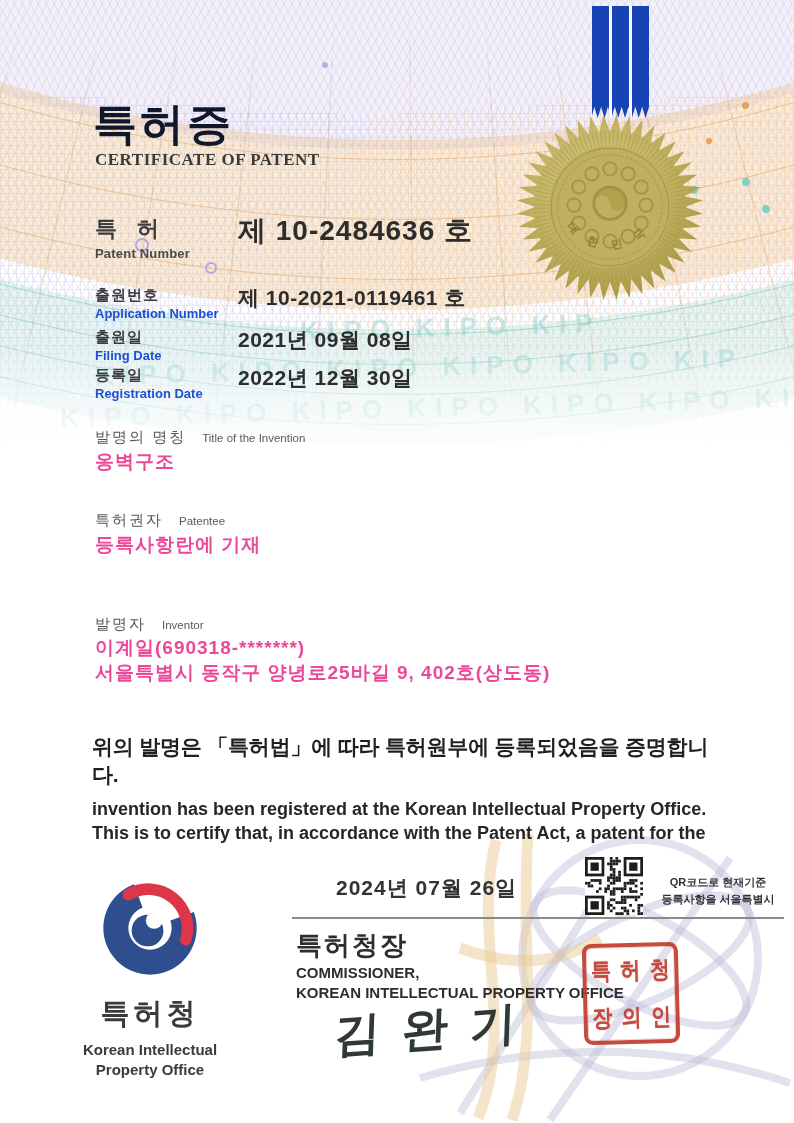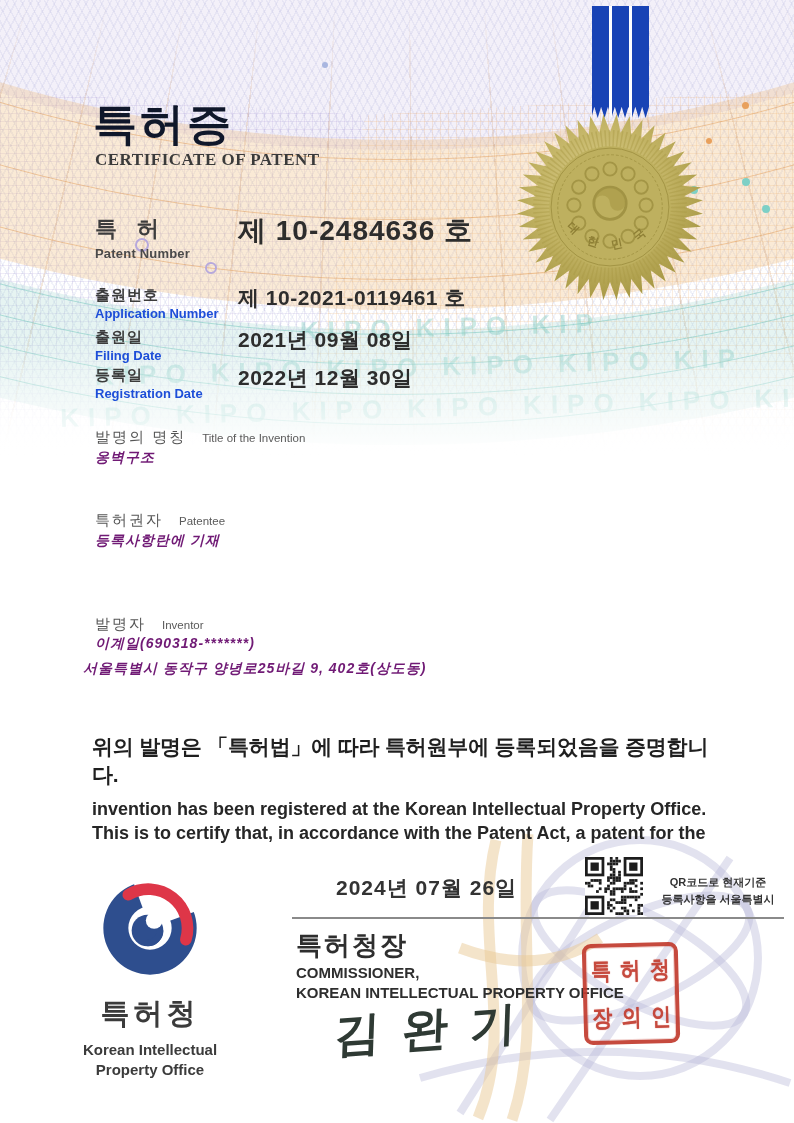--- a/index.html
+++ b/index.html
@@ -60,21 +60,21 @@
   .title-en{font-size:17px;font-weight:700;color:#3a3a3a;letter-spacing:.5px;font-family:Liberation Serif, serif;}
   .lb-ko-big{font-size:22px;font-weight:800;letter-spacing:7px;color:#3c3c3c;}
   .lb-en-big{font-size:13px;font-weight:700;color:#4a4a4a;margin-top:2px;letter-spacing:.2px;}
   .lb-ko{font-size:15px;font-weight:800;color:#3c3c3c;letter-spacing:1px;}
   .lb-en{font-size:13px;font-weight:700;color:#1d4ed8;margin-top:1px;}
   .val-xl{font-size:28px;font-weight:800;color:#2d2d2d;letter-spacing:1px;}
   .val-lg{font-size:21px;font-weight:800;color:#2d2d2d;letter-spacing:.5px;}
   .inline-label{display:flex;align-items:baseline;gap:16px;}
   .sec-ko{font-size:15px;font-weight:500;color:#555;letter-spacing:2px;}
   .sec-en{font-size:11.5px;font-weight:500;color:#5a5a5a;}
-  .sec-val{font-size:14px;font-weight:800;color:#701a75;letter-spacing:1px;font-style:italic;}
+  .sec-val{font-size:19px;font-weight:800;color:#ec4899;letter-spacing:1px;}
   .stmt-ko{font-size:21px;font-weight:800;color:#1f1f1f;letter-spacing:-.2px;}
   .stmt-en{font-size:18px;font-weight:700;color:#262626;line-height:1.32;margin-top:9px;}
   .issue-date{font-size:21px;font-weight:600;color:#333;letter-spacing:1px;margin-left:24px;}
   .rule{position:absolute;left:292px;top:917px;width:492px;height:1.5px;background:#8a8a8a;z-index:2;}
   .comm-ko{font-size:26px;font-weight:800;color:#2e2e2e;letter-spacing:2px;}
   .comm-en{font-size:15px;font-weight:800;color:#2e2e2e;line-height:1.35;margin-top:3px;}
   .signature{font-family:"DejaVu Serif",serif;font-size:46px;font-weight:600;color:#2f3a34;
     letter-spacing:22px;transform:rotate(-4deg) skewX(-6deg);white-space:nowrap;}
   .stamp{position:absolute;left:583px;top:943px;width:88px;height:93px;z-index:5;
     border:4px solid #c23b2e;border-radius:9px;transform:rotate(-1.5deg);
@@ -215,21 +215,21 @@
     <span class="sec-ko">특허권자</span>
     <span class="sec-en">Patentee</span>
   </div>
   <div class="abs sec-val" style="left:95px;top:532px;">등록사항란에 기재</div>
 
   <div class="abs inline-label" style="left:95px;top:615px;">
     <span class="sec-ko">발명자</span>
     <span class="sec-en">Inventor</span>
   </div>
   <div class="abs sec-val" style="left:95px;top:635px;">이계일(690318-*******)</div>
-  <div class="abs sec-val" style="left:83px;top:660px;">서울특별시 동작구 양녕로25바길 9, 402호(상도동)</div>
+  <div class="abs sec-val" style="left:95px;top:660px;">서울특별시 동작구 양녕로25바길 9, 402호(상도동)</div>
 
   <div class="abs" style="left:92px;top:733px;width:630px;">
     <div class="stmt-ko">위의 발명은 「특허법」에 따라 특허원부에 등록되었음을 증명합니다.</div>
     <div class="stmt-en">
       <div>invention has been registered at the Korean Intellectual Property Office.</div>
       <div>This is to certify that, in accordance with the Patent Act, a patent for the</div>
     </div>
   </div>
 
   <div class="abs issue-date" style="left:312px;top:874px;">2024년 07월 26일</div>

